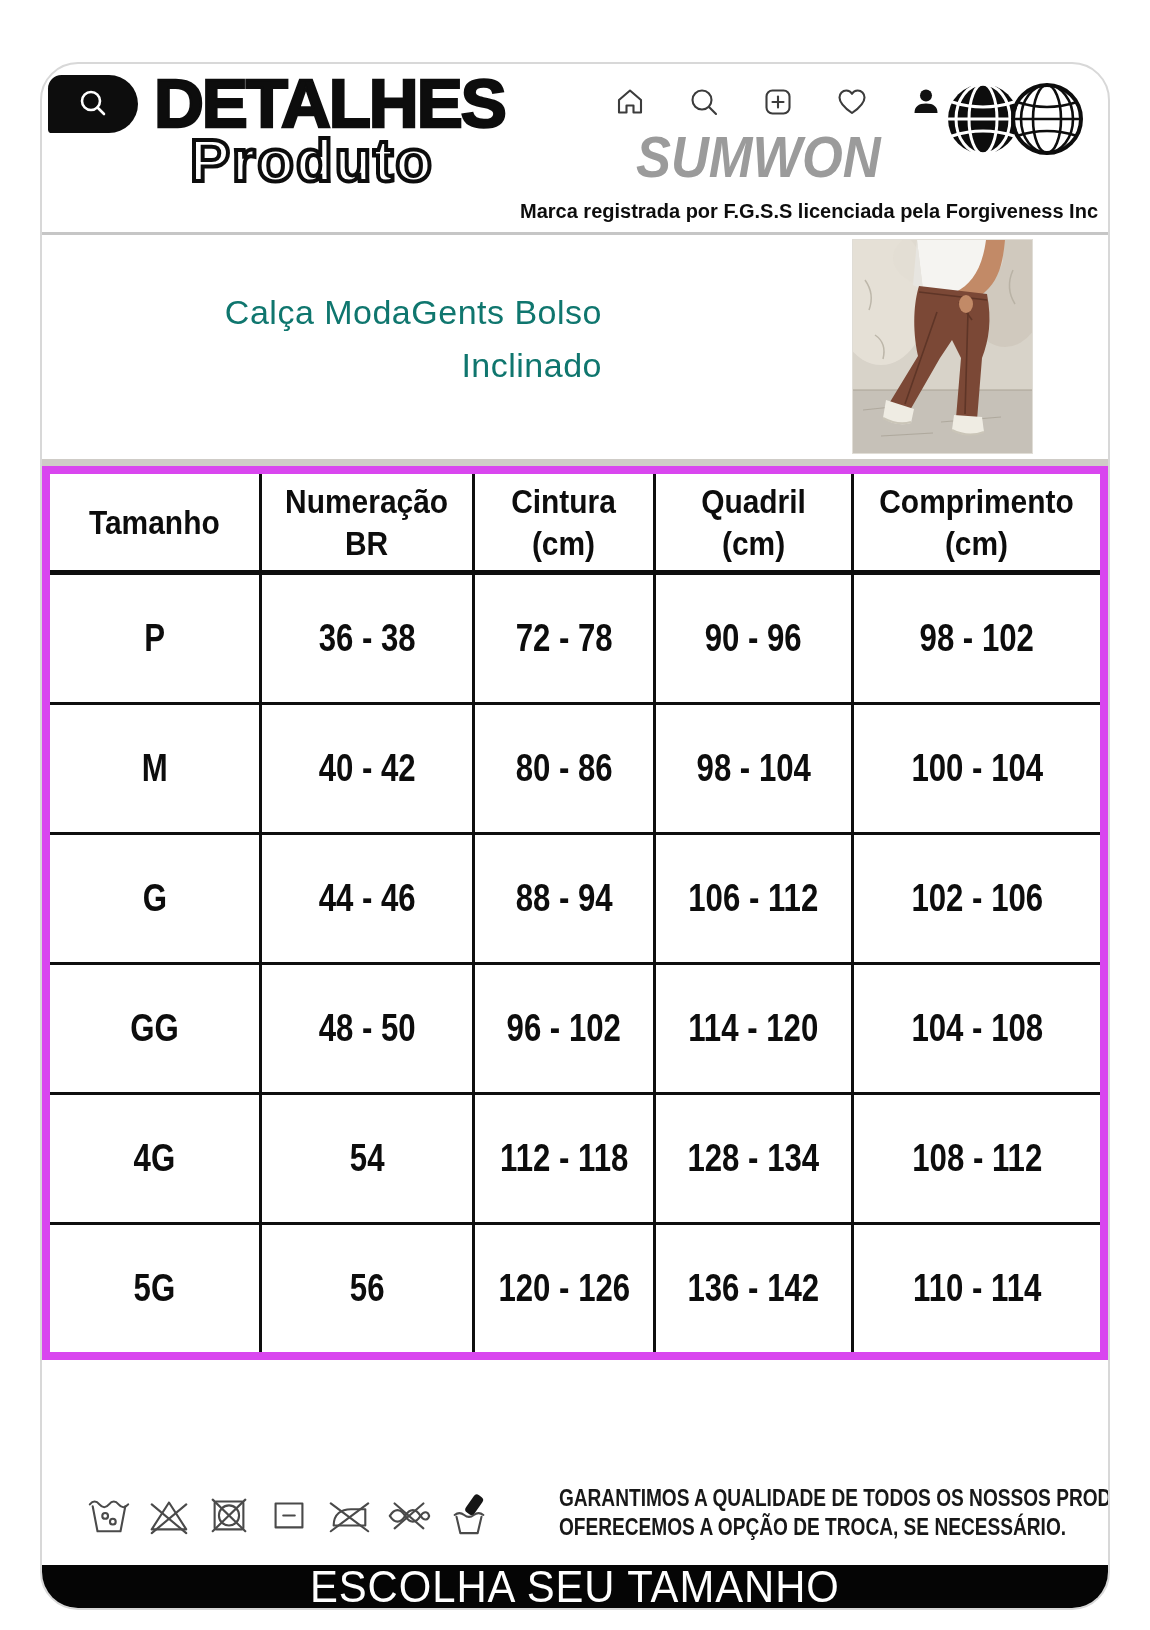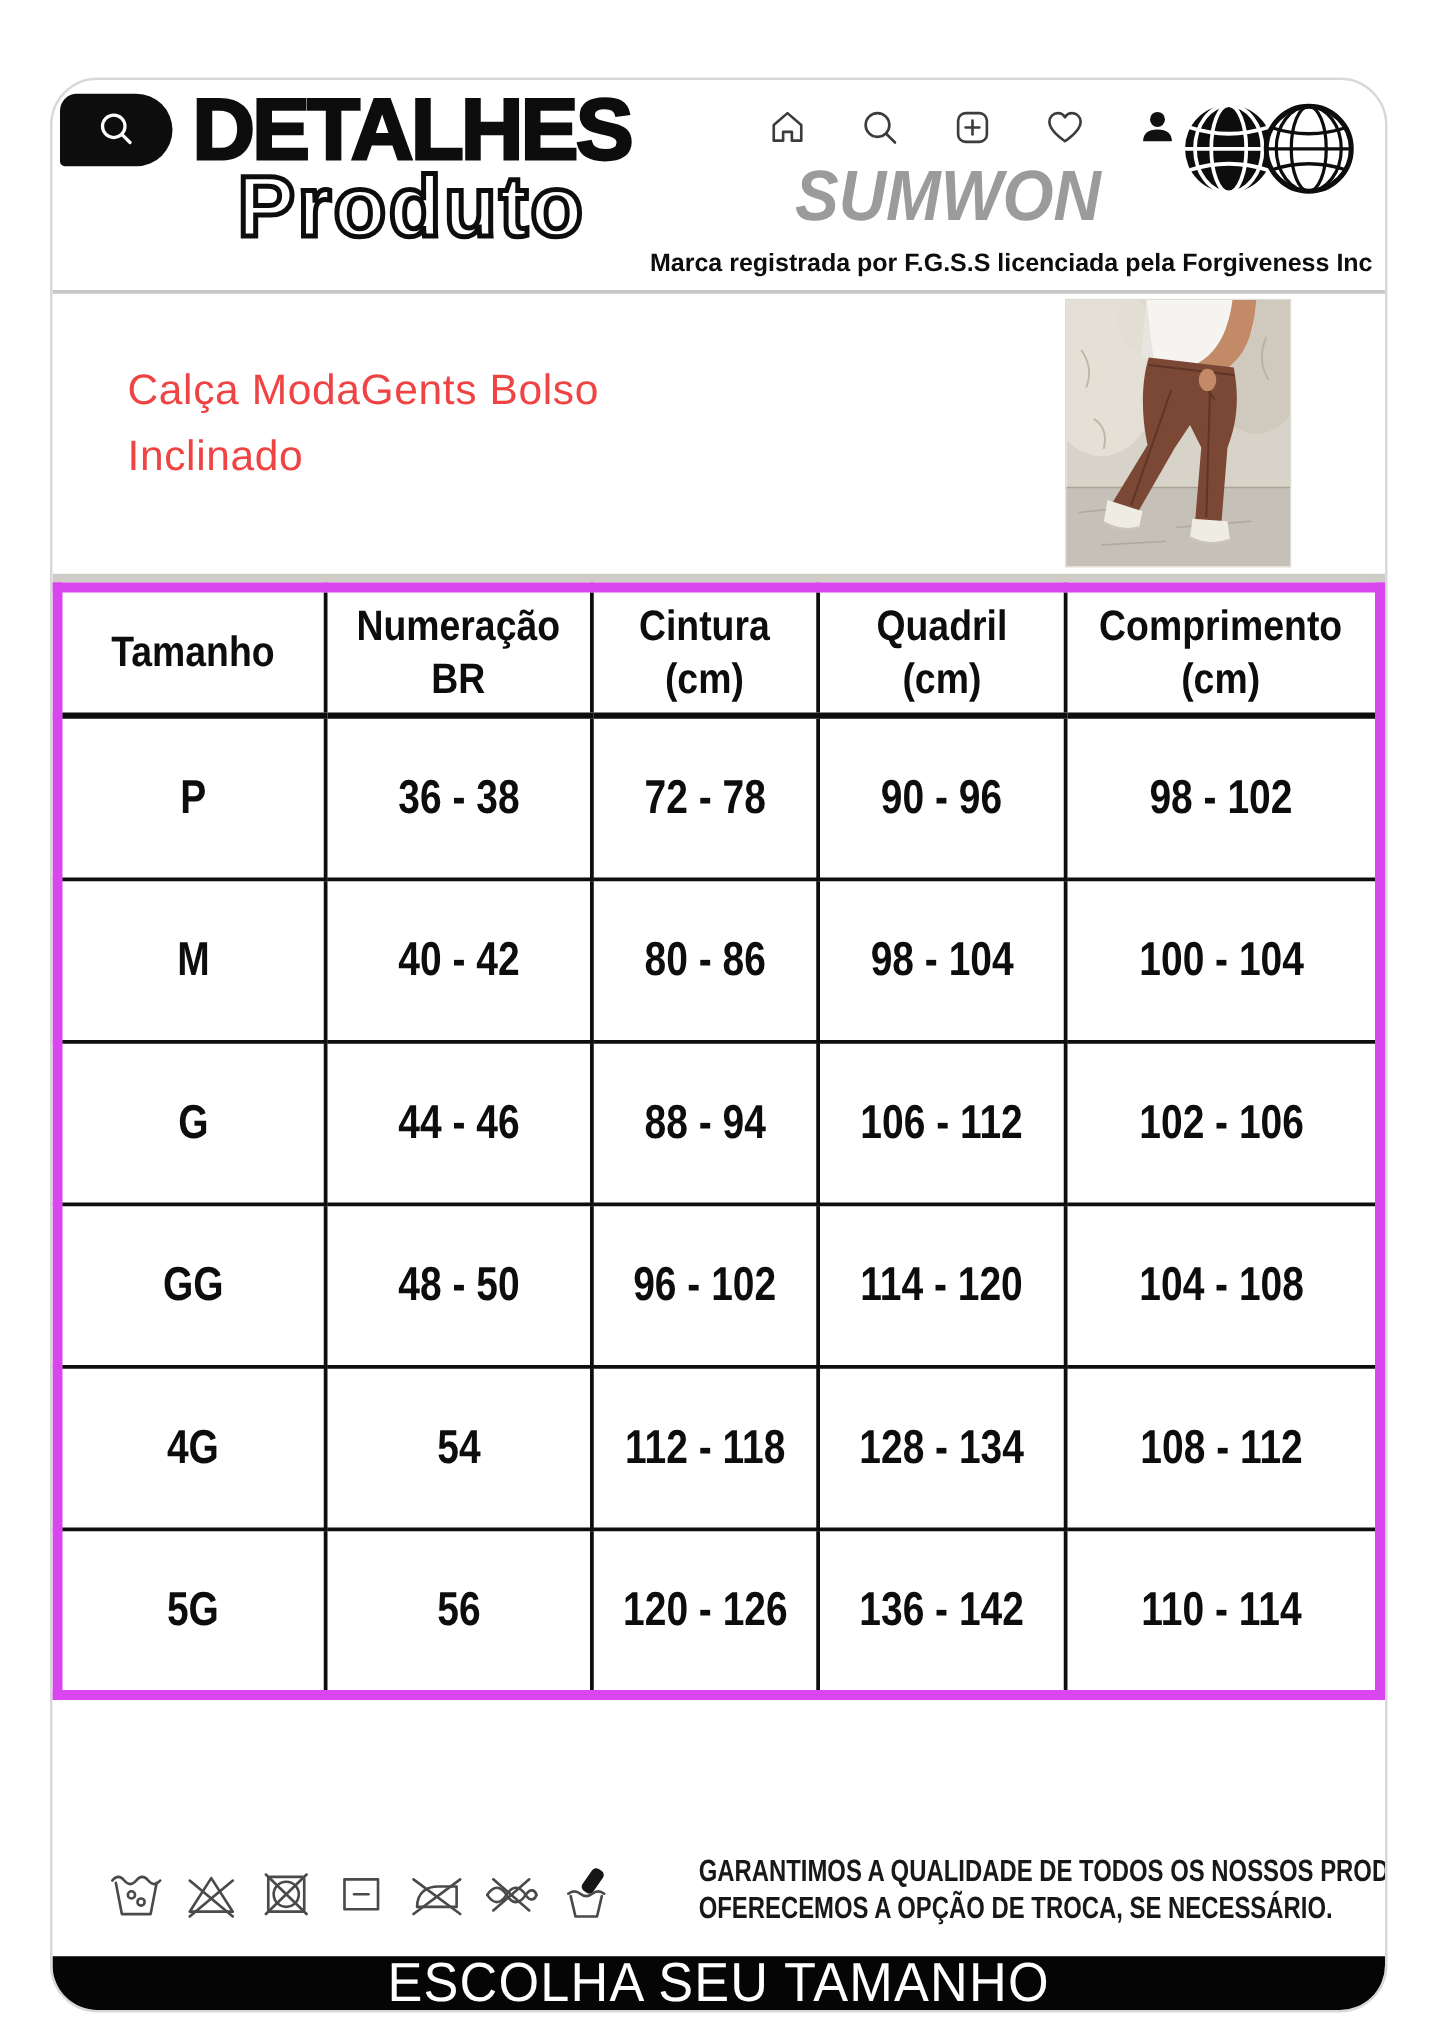--- a/index.html
+++ b/index.html
@@ -7,35 +7,35 @@
         font-family:"Liberation Sans",sans-serif;color:#0d0d0d;}
   .card{position:absolute;left:40px;top:62px;width:1070px;height:1548px;background:#fff;
         border:2px solid #d8d8d8;border-radius:38px;overflow:hidden;box-sizing:border-box;}
 
   
   .header{position:absolute;left:0;top:0;width:100%;height:168px;border-bottom:3px solid #c6c6c6;}
   .search-pill{position:absolute;left:6px;top:11px;width:90px;height:58px;background:#0d0d0d;
                border-radius:14px 30px 30px 4px;display:flex;align-items:center;justify-content:center;}
   .title1{position:absolute;left:112px;top:0px;font-size:69px;font-weight:700;letter-spacing:-2px;
           -webkit-text-stroke:2.5px #0d0d0d;z-index:1;}
-  .title2{position:absolute;left:148px;top:62px;font-size:69px;font-weight:700;letter-spacing:2px;
+  .title2{position:absolute;left:148px;top:62px;font-size:60px;font-weight:700;letter-spacing:2px;
           color:#fff;-webkit-text-stroke:4px #0d0d0d;z-index:2;}
   .nav-icons{position:absolute;left:572px;top:22px;display:flex;gap:42px;}
   .nav-icons .nicon{width:32px;height:32px;}
   .brand{position:absolute;left:594px;top:60px;font-size:57px;font-weight:700;font-style:italic;
          color:#9b9b9b;letter-spacing:0px;transform:scaleX(0.92);transform-origin:left;white-space:nowrap;}
   .globes{position:absolute;left:902px;top:16px;display:flex;}
   .globes svg{display:block;}
   .globe2{margin-left:-14px;}
   .trademark{position:absolute;right:10px;top:136px;font-size:20px;font-weight:700;white-space:nowrap;}
 
   
   .product-row{position:absolute;left:0;top:170px;width:100%;height:225px;}
-  .product-name{position:absolute;left:60px;top:52px;width:500px;text-align:left;
-                font-size:34px;line-height:1.55;letter-spacing:0.5px;color:#ef4444;}
+  .product-name{position:absolute;left:60px;top:52px;width:500px;text-align:right;
+                font-size:34px;line-height:1.55;letter-spacing:0.5px;color:#0f766e;}
   .photo{position:absolute;left:810px;top:5px;width:181px;height:215px;border:1px solid #e0ddd6;
          box-sizing:border-box;}
   .photo svg{display:block;}
 
   
   .gray-strip{position:absolute;left:0;top:395px;width:100%;height:7px;background:#cfccc7;}
   table.sizes{position:absolute;left:0;top:402px;width:100%;border-collapse:collapse;table-layout:fixed;
               border:8px solid #d946ef;}
   table.sizes td{border:3px solid #0e0e0e;text-align:center;vertical-align:middle;padding:0;}
   tr.thead td{height:96px;border-bottom-width:5px;}

